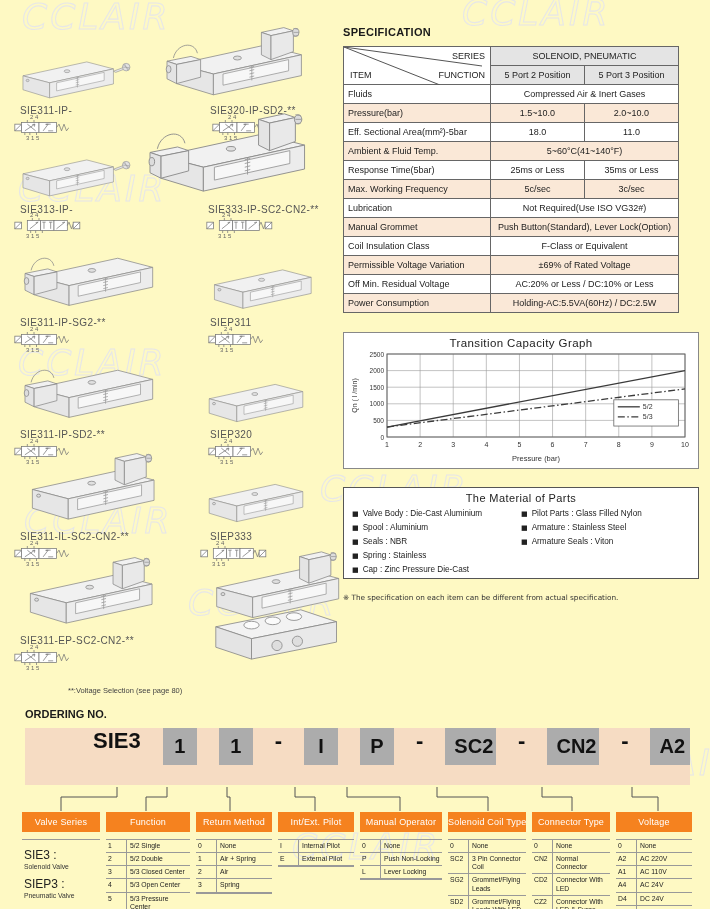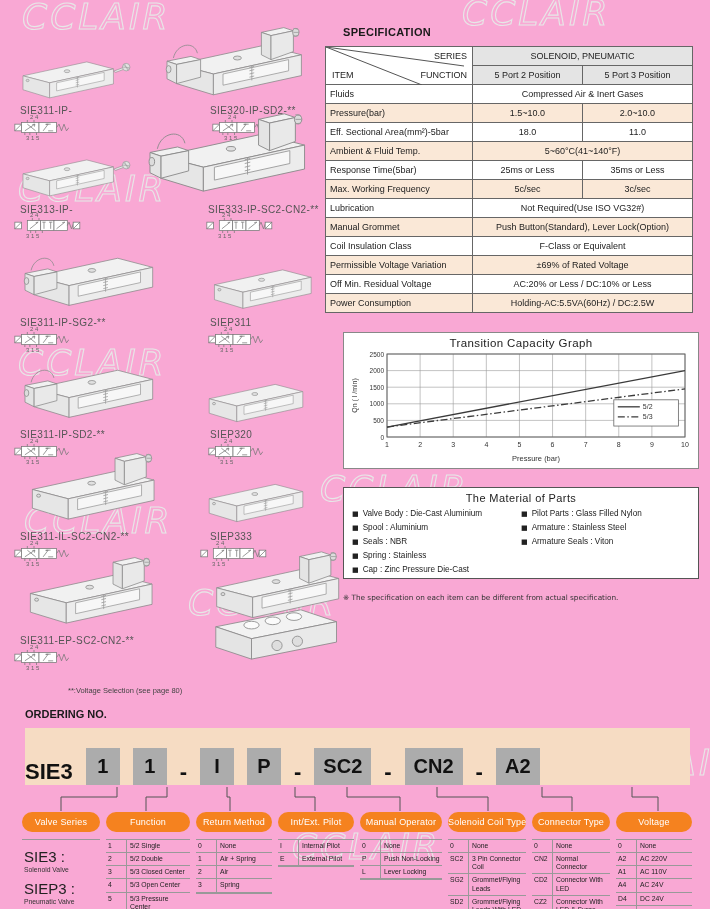--- a/index.html
+++ b/index.html
@@ -1,35 +1,35 @@
 <!DOCTYPE html>
 <html><head>
 <meta charset="utf-8">
 <style>
   html,body{margin:0;padding:0;background:#fff;}
-  #page{position:relative;width:710px;height:909px;background:#f9a8d4;overflow:hidden;
+  #page{position:relative;width:710px;height:909px;background:#fef9c3;overflow:hidden;
         font-family:"Liberation Sans",sans-serif;color:#1a1a1a;}
   .wm{position:absolute;font-family:"DejaVu Sans",sans-serif;font-style:italic;
       font-size:36px;letter-spacing:3px;color:transparent;-webkit-text-stroke:1.1px #e7e7e7;
       z-index:0;pointer-events:none;white-space:nowrap;}
   .layer{position:absolute;inset:0;z-index:1;}
 
   
   .prod{position:absolute;}
   .pimg{width:100%;height:100%;}
   .plabel{position:absolute;font-size:10px;color:#555;letter-spacing:.4px;white-space:nowrap;}
   .vsym{position:absolute;width:80px;}
   .vsym .vt{font-size:6px;color:#666;margin-left:16px;line-height:6px;}
   .vsym .vb2{font-size:6px;color:#666;margin-left:12px;line-height:6px;}
   .ssvg{display:block;height:15px;}
   .footnote{position:absolute;left:68px;top:686px;font-size:7.5px;color:#444;}
 
   
   .spec-title{position:absolute;left:343px;top:26px;font-size:11px;font-weight:bold;letter-spacing:.3px;}
-  table.spec{position:absolute;left:325px;top:46px;width:368px;border-collapse:collapse;
+  table.spec{position:absolute;left:343px;top:46px;width:336px;border-collapse:collapse;
              font-size:9px;color:#222;}
   table.spec td{border:1px solid #666;height:18px;padding:0 4px;background:#fff;}
   table.spec td.val{text-align:center;}
   table.spec tr.hl td{background:#fae8d7;}
   table.spec td.hdr{background:#e4e4e4;text-align:center;}
   td.diag{background:#e4e4e4;position:relative;width:138px;padding:0;}
   .diag svg{position:absolute;left:0;top:0;}
   .diag span{position:absolute;font-size:9px;}
   .d-series{right:5px;top:4px;}
   .d-function{right:5px;top:23px;}
@@ -47,36 +47,36 @@
   .mat-title{text-align:center;font-size:11px;color:#222;margin:4px 0 3px 0;letter-spacing:.4px;}
   .mat-cols{display:flex;padding:0 8px;}
   .mat-col{width:50%;}
   .mat-item{font-size:8.2px;line-height:13px;color:#222;white-space:nowrap;}
   .blt{font-family:"DejaVu Sans",sans-serif;font-size:7px;margin-right:4px;}
   .note{position:absolute;left:343px;font-size:7.3px;color:#333;font-family:"DejaVu Sans",sans-serif;}
 
   
   .ord-title{position:absolute;left:25px;top:708px;font-size:11px;font-weight:bold;}
   .band{position:absolute;left:25px;top:728px;width:665px;height:57px;background:#f6dcc3;
-        display:flex;align-items:flex-end;gap:13px;box-sizing:border-box;}
+        display:flex;align-items:flex-start;gap:22px;padding-left:68px;box-sizing:border-box;}
   .otext{font-size:22px;font-weight:bold;color:#111;}
   .obox{background:#acacac;color:#111;font-size:20px;font-weight:bold;padding:7px 9px;min-width:16px;
         text-align:center;}
   .connectors{position:absolute;left:25px;top:785px;}
   .tables{position:absolute;left:22px;top:812px;width:676px;display:flex;gap:6px;}
   .ctable{flex:none;}
   .chead{background:#f5821f;color:#fff;font-size:9px;text-align:center;padding:5px 0;
-         border-radius:10px;letter-spacing:.2px;white-space:nowrap;overflow:hidden;}
+         border-radius:0;letter-spacing:.2px;white-space:nowrap;overflow:hidden;}
   .clist{margin-top:7px;border-bottom:2px solid #999;}
   .crow{display:flex;border-top:1px solid #999;font-size:6.8px;line-height:1.2;color:#222;}
   .ccode{flex:none;width:17px;border-right:1px solid #999;padding:2px 1px 2px 2px;}
   .cdesc{padding:2px 0 2px 3px;}
   .serieslist{margin-top:7px;border-top:1px solid #999;border-bottom:2px solid #999;height:80px;
               padding:6px 2px 0 2px;box-sizing:border-box;}
-  .sname{font-size:15px;color:#222;margin-top:2px;}
+  .sname{font-size:12px;color:#222;margin-top:2px;}
   .sdesc{font-size:6.8px;color:#333;margin:1px 0 7px 0;}
 
   .w78{width:78px}.w84{width:84px}.w76{width:76px}.w82{width:82px}
 </style>
 </head>
 <body>
 
 <div id="page">
 
   <span class="wm" style="left:22px;top:-4px">CCLAIR</span>

